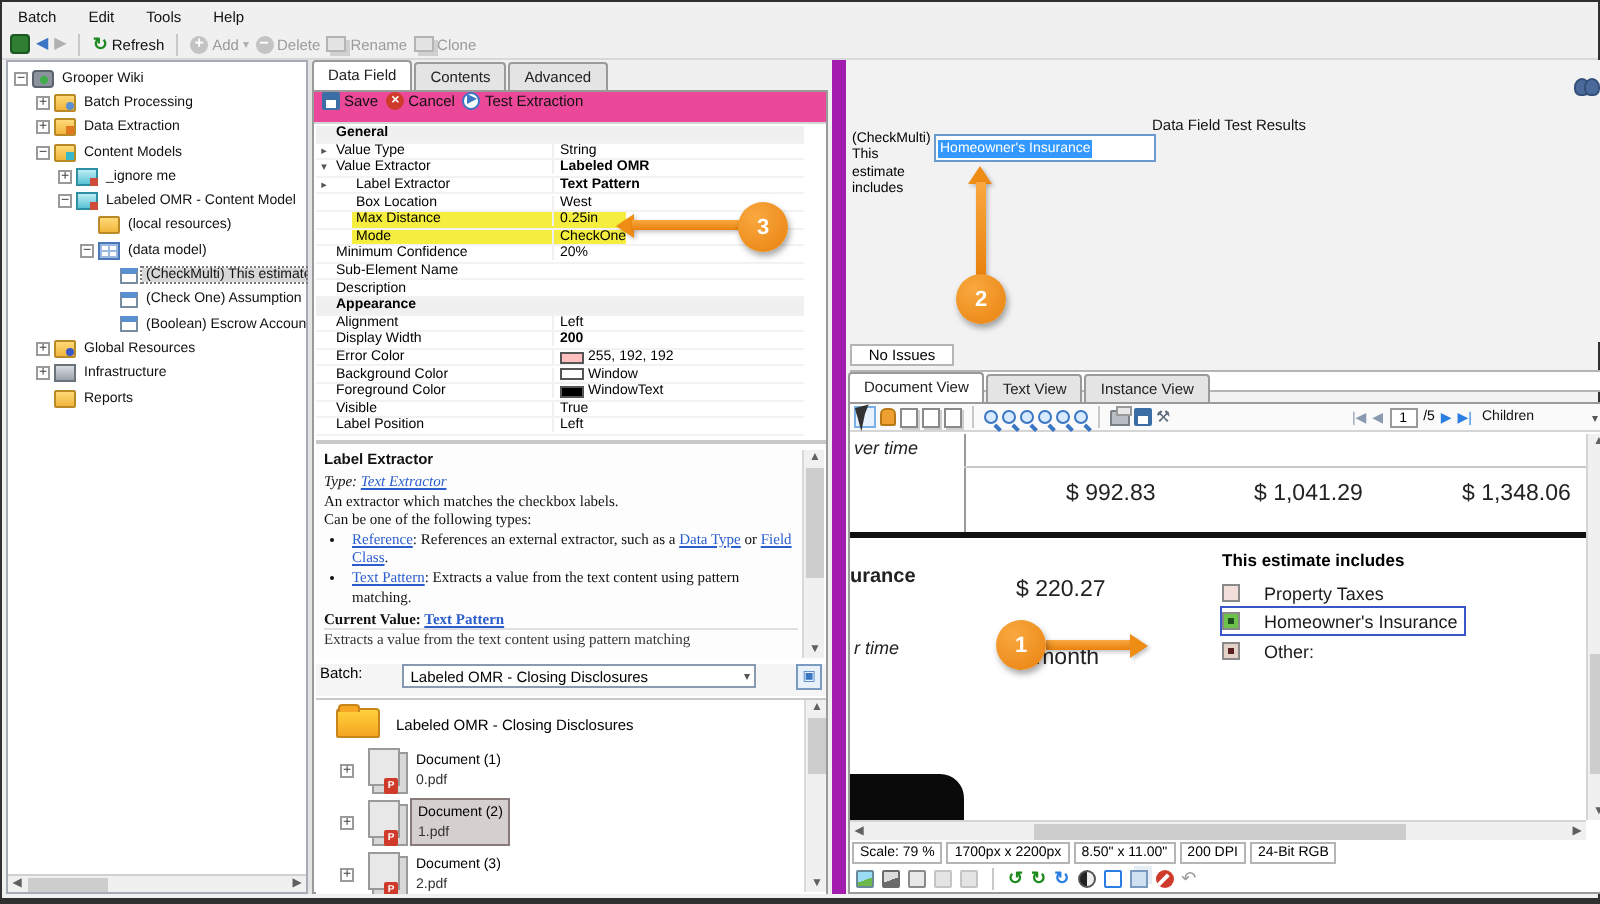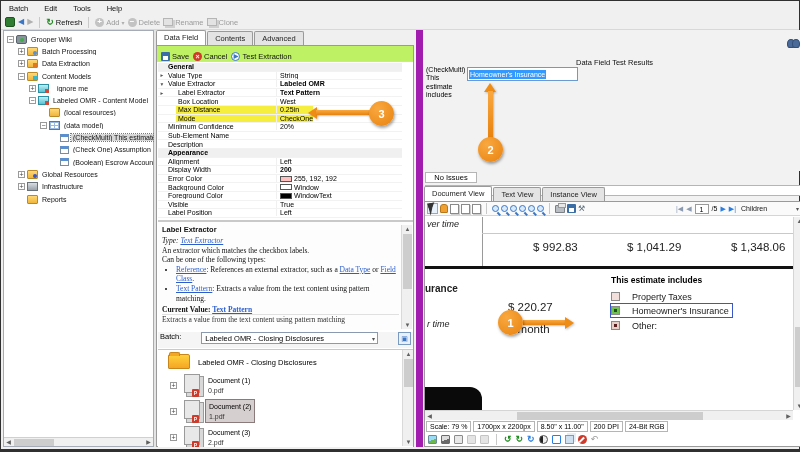--- a/index.html
+++ b/index.html
@@ -55,21 +55,21 @@
 
   
   .vsplit { top:29px; width:2px; height:417px; background:#e4e4e4; }
 
   
   #mid { left:155px; top:29px; width:258px; height:417px; background:#f0f0f0; }
   .tabs { display:flex; font-size:7.5px; height:15px; align-items:flex-end; }
   .tab { padding:2px 7px 2px; background:#e4e4e4; border:1px solid #9a9a9a; border-bottom:none; margin-right:1px; border-radius:2px 2px 0 0; color:#222; }
   .tab.active { background:#fff; position:relative; z-index:2; padding-bottom:3px; }
   .mid-body { position:absolute; left:0; top:15px; width:258px; height:402px; background:#fff; border:1px solid #9a9a9a; }
-  .mini-toolbar { display:flex; align-items:flex-end; height:16px; border-bottom:1px solid #d5d5d5; font-size:7.5px; gap:4px; padding-left:4px; background:#bef264; }
+  .mini-toolbar { display:flex; align-items:flex-start; height:16px; border-bottom:1px solid #d5d5d5; font-size:7.5px; gap:4px; padding-left:4px; background:#ec4899; }
   .floppy { width:9px; height:9px; background:#3a6ea5; border-radius:1px; position:relative; }
   .floppy::after { content:""; position:absolute; left:2px; bottom:1px; width:5px; height:4px; background:#fff; }
   .cancel-ic { width:9px; height:9px; border-radius:50%; background:#d03a2a; color:#fff; font-size:7px; line-height:9px; text-align:center; font-weight:bold; }
   .test-ic { width:9px; height:9px; border-radius:50%; background:#fff; border:1.5px solid #3a76c4; color:#3a76c4; font-size:6px; line-height:6px; text-align:center; font-weight:bold; }
 
   
   #propgrid { position:absolute; left:1px; top:17px; width:244px; height:155px; overflow:hidden; font-size:7px; }
   .prow { position:relative; display:flex; align-items:center; height:8.6px; border-bottom:1px solid #f2f2f2; }
   .prow .pexp { width:8px; min-width:8px; color:#555; font-size:5.5px; text-align:center; }
   .prow .pexp.collapsed::before { content:"▸"; }
@@ -647,21 +647,21 @@
         <span class="doc-hline" data-name="document-table-line"></span>
         <span class="abs it" style="left:2px;top:2px;font-size:9px;color:#222;" data-name="document-partial-text">ver time</span>
         <div id="amounts" data-name="document-amount-row">
 
         <span data-name="document-amount">$ 992.83</span>
             <span data-name="document-amount">$ 1,041.29</span>
             <span data-name="document-amount">$ 1,348.06</span>
           </div>
         <span class="thickline" data-name="document-divider"></span>
         <span class="abs" style="left:0px;top:66px;font-size:10px;font-weight:bold;color:#222;" data-name="document-partial-text">urance</span>
-        <span class="abs" style="left:83px;top:84px;font-size:11.5px;color:#222;" data-name="document-amount">$ 220.27</span>
+        <span class="abs" style="left:83px;top:72px;font-size:11.5px;color:#222;" data-name="document-amount">$ 220.27</span>
         <span class="abs it" style="left:2px;top:102px;font-size:9px;color:#222;" data-name="document-partial-text">r time</span>
         <span class="abs" style="left:83px;top:106px;font-size:11.5px;color:#222;" data-name="document-text">a month</span>
         <div id="checklist" data-name="document-checklist">
           <div style="font-size:8.5px;font-weight:bold;" data-name="checklist-title">This estimate includes</div>
           <div>
 
               <div class="ckrow" data-name="document-checkbox-row">
                 <span class="ckbox unchecked" data-name="checkbox-icon"></span>
                 <span class="nowrap" data-name="checkbox-label">Property Taxes</span>
               </div>

